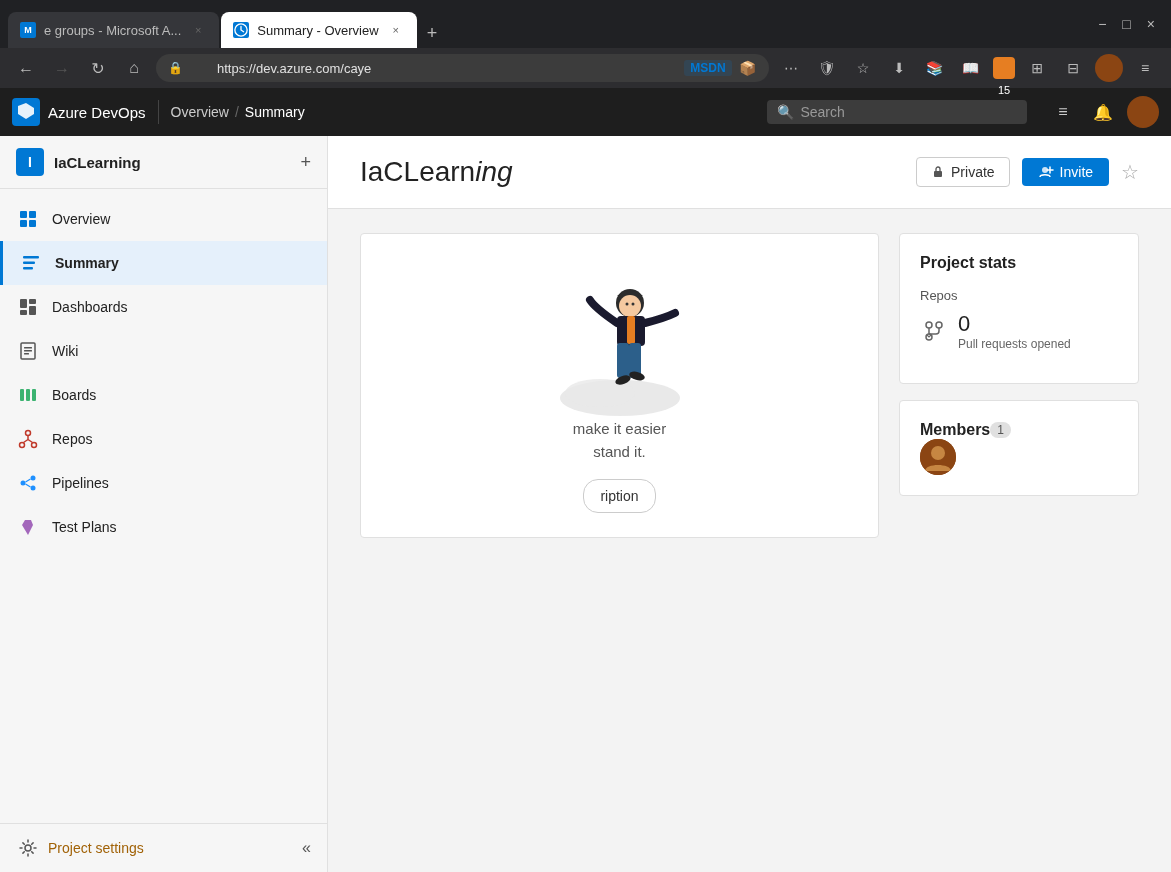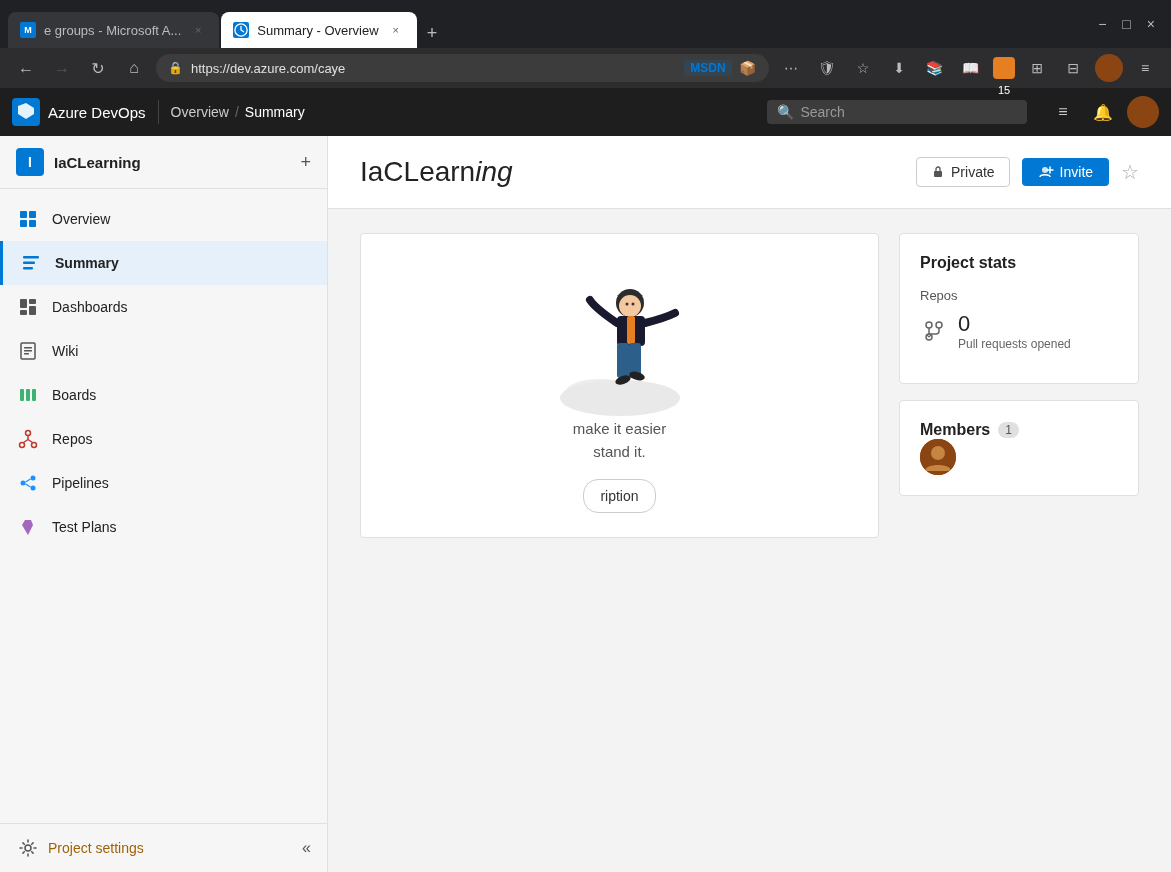--- a/index.html
+++ b/index.html
@@ -14,21 +14,21 @@
     .tab-favicon { width: 16px; height: 16px; border-radius: 2px; background: #0078d4; display: flex; align-items: center; justify-content: center; color: white; font-size: 9px; font-weight: bold; flex-shrink: 0; }
     .tab-close { width: 18px; height: 18px; border-radius: 50%; display: flex; align-items: center; justify-content: center; font-size: 11px; color: #666; cursor: pointer; margin-left: auto; }
     .new-tab-btn { color: #bbb; font-size: 18px; padding: 4px 8px; cursor: pointer; }
     .window-controls { margin-left: auto; display: flex; gap: 16px; color: #bbb; font-size: 14px; padding: 0 8px; }
 
     
     .address-bar { background: #2d2d30; height: 40px; display: flex; align-items: center; padding: 0 12px; gap: 8px; }
     .nav-btn { color: #bbb; font-size: 16px; width: 28px; height: 28px; display: flex; align-items: center; justify-content: center; border-radius: 4px; cursor: pointer; }
     .url-bar { flex: 1; background: #3c3c3c; border-radius: 20px; height: 28px; display: flex; align-items: center; padding: 0 12px; gap: 8px; }
     .url-lock { color: #4caf50; font-size: 12px; }
-    .url-text { color: #e0e0e0; font-size: 13px; flex: 1; }
+    .url-text { color: #e0e0e0; font-size: 13px; flex: 1; margin-left: 26px; }
     .url-msdn { color: #0078d4; font-size: 12px; font-weight: bold; background: rgba(0,120,212,0.15); padding: 1px 6px; border-radius: 3px; }
     .browser-actions { display: flex; gap: 8px; color: #bbb; font-size: 14px; align-items: center; }
     .browser-action-icon { width: 28px; height: 28px; display: flex; align-items: center; justify-content: center; cursor: pointer; border-radius: 4px; }
     .profile-avatar { width: 28px; height: 28px; border-radius: 50%; background: #8b4513; display: flex; align-items: center; justify-content: center; color: white; font-size: 12px; font-weight: bold; }
 
     
     .app-container { display: flex; flex-direction: column; height: calc(872px - 88px); background: #fff; }
 
     
     .app-header { background: #1e1e1e; height: 48px; display: flex; align-items: center; padding: 0 12px; gap: 12px; flex-shrink: 0; }
@@ -87,21 +87,21 @@
     .stats-title { font-size: 16px; font-weight: 600; color: #222; margin-bottom: 16px; }
     .stats-section { margin-bottom: 12px; }
     .stats-section-title { font-size: 13px; color: #555; margin-bottom: 8px; }
     .stat-item { display: flex; align-items: center; gap: 10px; }
     .stat-icon { width: 28px; height: 28px; display: flex; align-items: center; justify-content: center; color: #666; font-size: 16px; }
     .stat-info { }
     .stat-number { font-size: 22px; font-weight: 300; color: #222; }
     .stat-label { font-size: 12px; color: #666; }
 
     .members-card { background: white; border: 1px solid #e0e0e0; border-radius: 4px; padding: 20px; }
-    .members-header { display: flex; align-items: center; gap: 8px; margin-bottom: 0; }
+    .members-header { display: flex; align-items: center; margin-bottom: 0; }
     .members-title { font-size: 16px; font-weight: 600; color: #222; }
     .members-count { background: #e0e0e0; border-radius: 10px; padding: 1px 7px; font-size: 12px; color: #555; }
     .member-avatar { width: 36px; height: 36px; border-radius: 50%; background: #8b4513; display: flex; align-items: center; justify-content: center; color: white; font-size: 14px; font-weight: bold; overflow: hidden; }
 
     
     svg { display: block; }
 
     
     .illus-wrap { position: relative; width: 200px; height: 160px; }
   </style>

